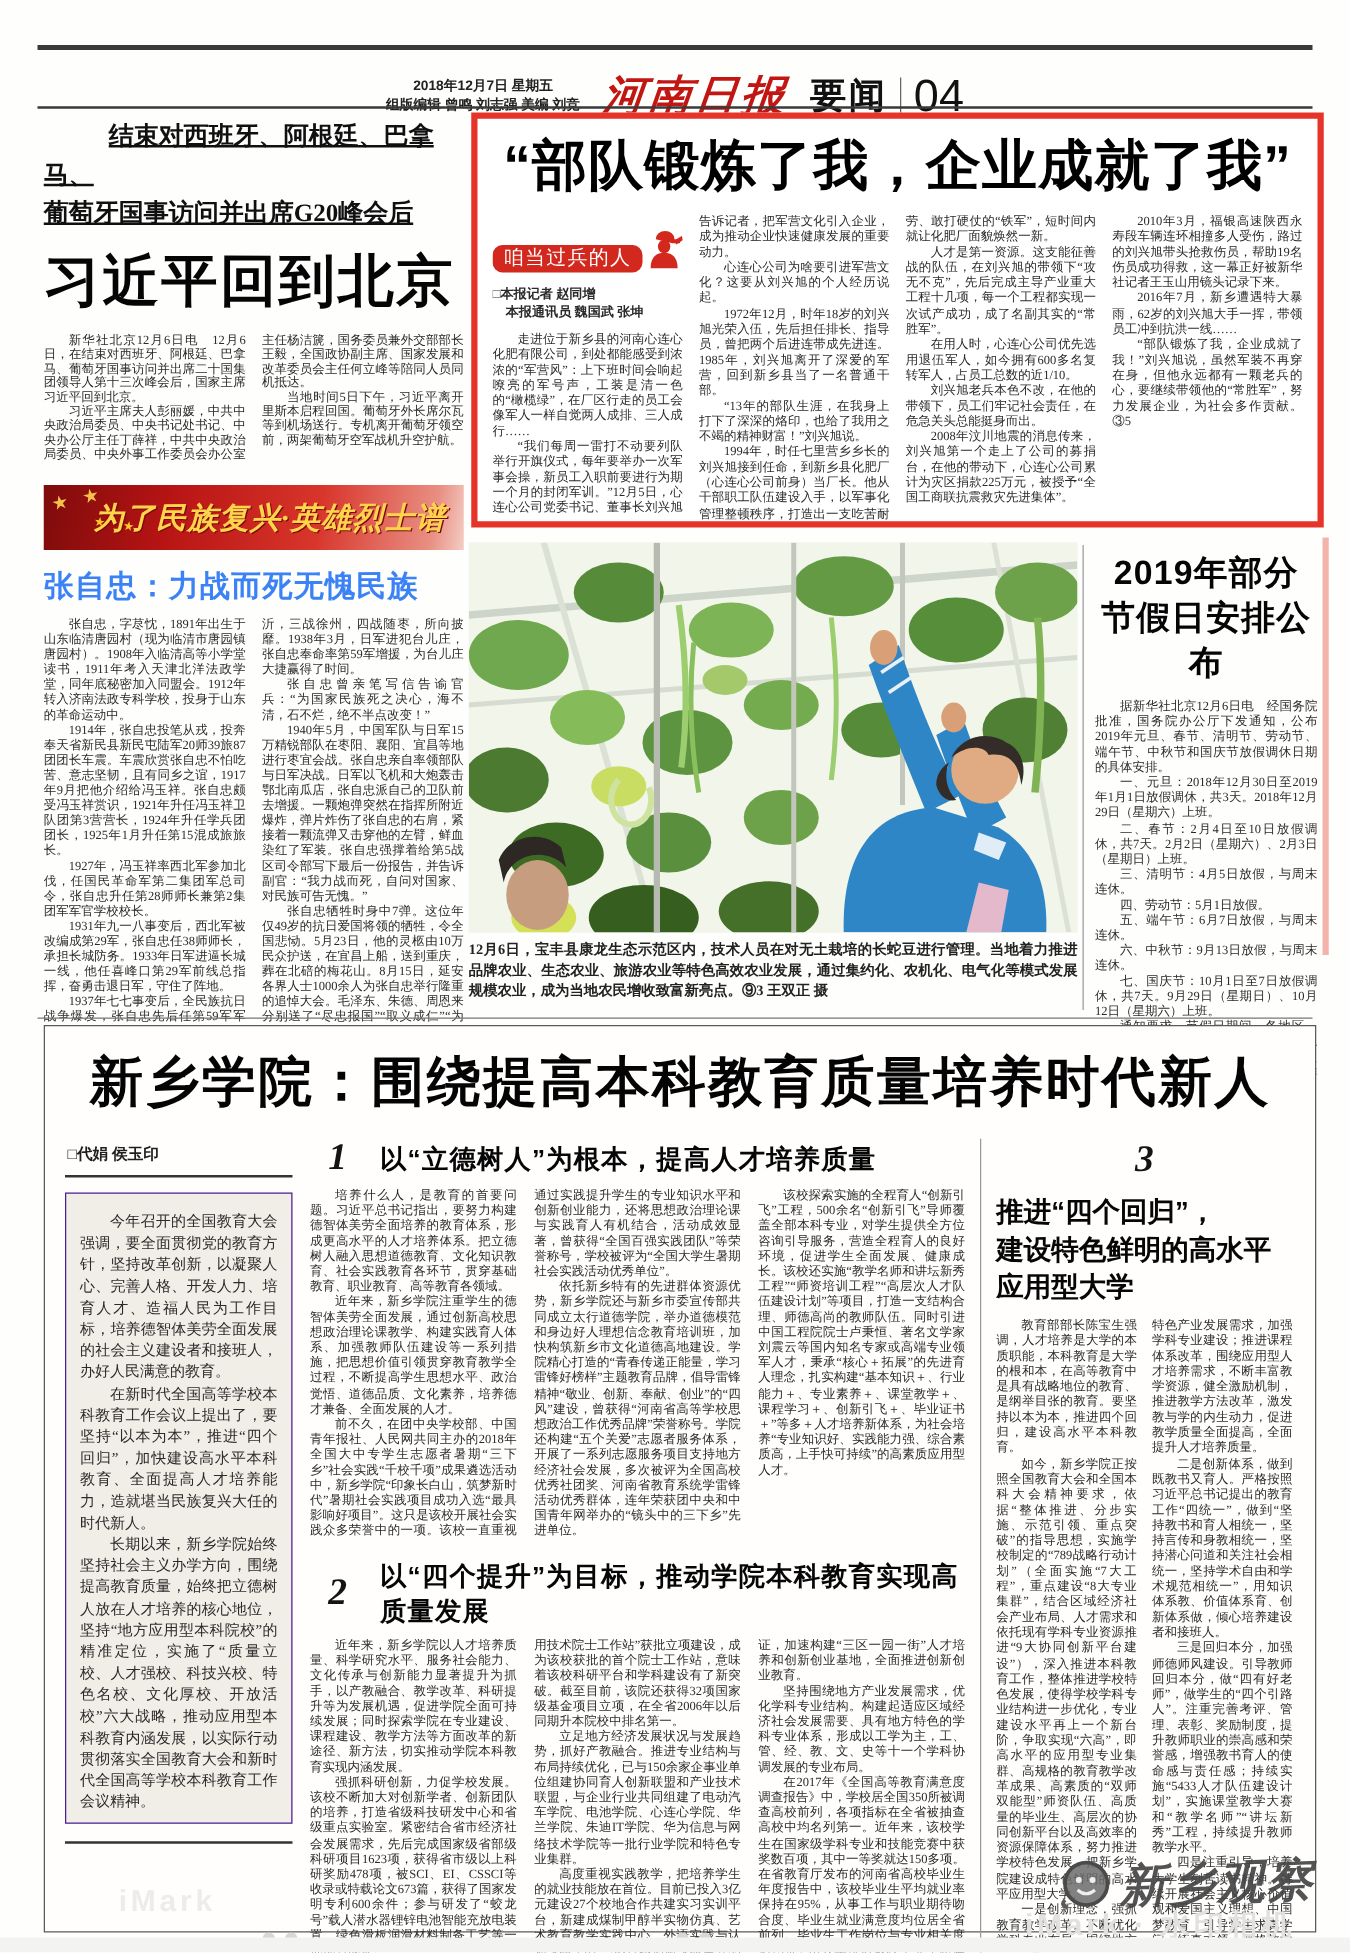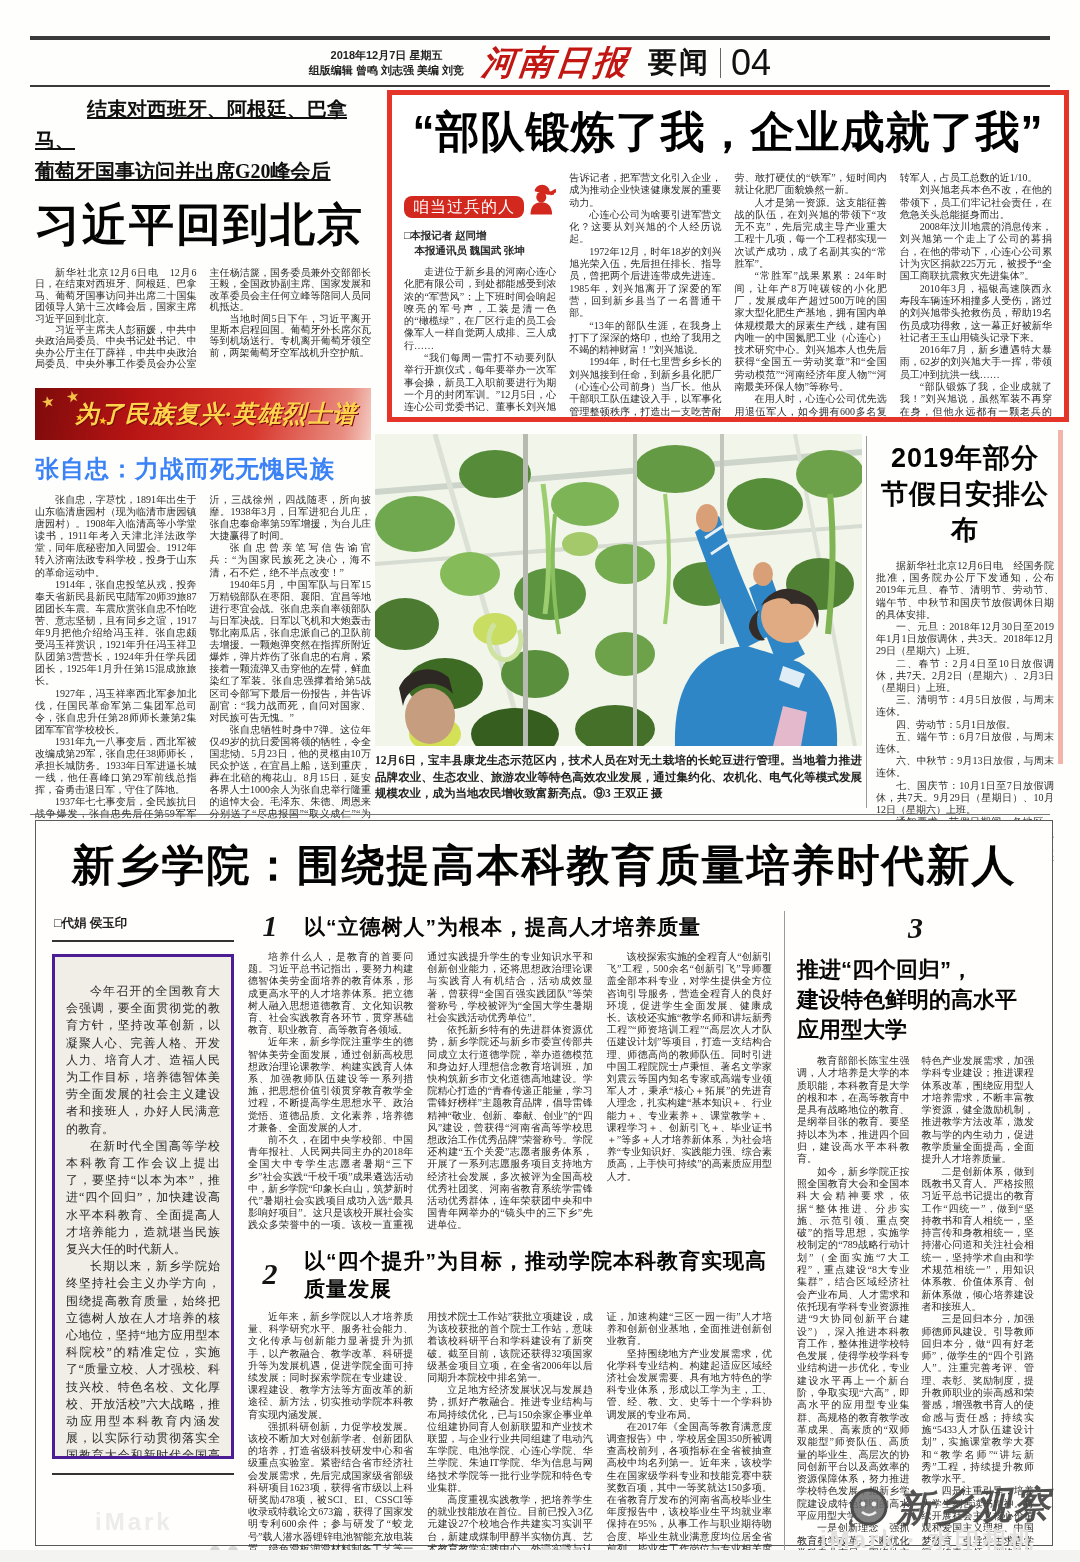--- a/index.html
+++ b/index.html
@@ -4,21 +4,21 @@
 <style>
   * { margin:0; padding:0; box-sizing:border-box; }
   html,body { background:#ffffff; }
   body { width:1080px; height:1562px; position:relative; overflow:hidden;
          font-family:"Liberation Serif", serif; color:#1e1e1e; }
   .page { position:absolute; inset:0; background:#fefefd; }
 
   
   .rule-top    { position:absolute; left:30px; top:36px;  width:1020px; height:4px; background:#3a3a3a; }
   .rule-top2   { position:absolute; left:30px; top:85px;  width:1020px; height:2px; background:#3a3a3a; }
-  .masthead { position:absolute; left:30px; top:42px; width:1020px; height:42px;
+  .masthead { position:absolute; left:30px; top:56px; width:1020px; height:42px;
               display:flex; align-items:center; justify-content:center; gap:18px; }
   .mh-dates { text-align:center; font-family:"Liberation Sans",sans-serif; font-weight:700;
               font-size:11px; line-height:15px; color:#222; }
   .paper-logo { font-family:"Liberation Serif",serif; font-weight:900; font-style:italic;
                 font-size:34px; color:#c21612; letter-spacing:3px; transform:skewX(-6deg); }
   .section-page { display:flex; align-items:center; gap:10px; font-family:"Liberation Sans",sans-serif; }
   .section-name { font-size:29px; font-weight:900; color:#111; letter-spacing:2px; }
   .vbar { width:1px; height:30px; background:#666; }
   .page-no { font-size:36px; font-weight:400; color:#111; }
 
@@ -39,21 +39,21 @@
   .hero-banner .stars2 { position:absolute; left:40px; top:26px; color:#ffca28; font-size:10px; letter-spacing:6px; transform:rotate(8deg); }
   .hero-banner-text { font-weight:900; font-style:italic; font-size:24px; color:#ffd44d;
                       text-shadow:1px 1px 0 #7a0a0a; letter-spacing:1px; }
   .zhang-headline { margin-top:13px; font-family:"Liberation Sans",sans-serif; font-weight:900;
                     font-size:24px; letter-spacing:1px; color:#3b82f6; }
   .zhang-body { margin-top:9px; height:360px; column-count:2; column-gap:13px; column-fill:auto;
                 overflow:hidden; font-size:10px; line-height:12.1px; text-align:justify; color:#2a2a2a; }
   .credit { text-align:right; font-weight:700; padding-right:4px; }
 
   
-  .army-box { position:absolute; left:387px; top:90px; width:682px; height:332px;
+  .army-box { position:absolute; left:377px; top:90px; width:682px; height:332px;
               border:5px solid #e5352b; background:#fff; padding:4px 12px; }
   .army-headline { text-align:center; font-family:"Liberation Sans",sans-serif; font-weight:900;
                    font-size:44px; letter-spacing:1px; color:#000; margin-top:4px; }
   .army-body { margin-top:10px; height:246px; column-count:4; column-gap:13px; column-fill:auto;
                overflow:hidden; font-size:10px; line-height:12.3px; text-align:justify; color:#2a2a2a; }
   .army-badge { display:flex; align-items:flex-end; gap:4px; margin:6px 0 10px 0; }
   .army-badge-pill { background:#d2281e; color:#fff; font-family:"Liberation Sans",sans-serif;
                      font-weight:400; font-size:16px; padding:5px 9px; border-radius:8px; letter-spacing:1px; white-space:nowrap; }
   .army-bylines { font-weight:700; font-size:10.5px; line-height:15px; margin-bottom:8px; }
   .army-bylines .b2 { text-indent:1em; }
@@ -75,21 +75,21 @@
 
   
   .bottom-box { position:absolute; left:35px; top:820px; width:1018px; height:726px;
                 border:1px solid #5a5a5a; padding:10px 16px; background:#fffefd; }
   .college-headline { text-align:center; font-family:"Liberation Sans",sans-serif; font-weight:900;
                       font-size:43px; letter-spacing:2px; color:#040404; margin-top:6px; }
   .bottom-content { display:flex; margin-top:16px; }
   .cside { width:182px; margin-right:14px; }
   .cside-byline { font-weight:700; font-size:12.5px; margin:4px 0 8px 2px; }
   .cside-rule { height:2px; background:#333; margin-bottom:12px; }
-  .cside-box { background:#f1eee7; border:3px solid #4c1d95; padding:26px 11px; height:505px; overflow:hidden;
+  .cside-box { background:#f1eee7; border:1px solid #4c1d95; padding:14px 11px; height:505px; overflow:hidden;
                font-size:12px; line-height:17.2px; text-align:justify; color:#2b2b2b; }
   .cside-rule2 { height:2px; background:#333; margin-top:14px; }
   .cmid { width:536px; padding-right:12px; }
   .cright { width:250px; border-left:1px solid #9a9a9a; padding-left:12px; }
 
   .sec-header { display:flex; align-items:center; gap:12px; margin-bottom:8px; }
   .sec-num { position:relative; display:inline-block; min-width:44px; height:32px; text-align:center;
              font-family:"Liberation Serif",serif; font-style:italic; font-weight:900; font-size:30px;
              line-height:30px; color:#141414; }
   .sec-num::before { content:""; position:absolute; left:0; bottom:0; width:18px; height:11px; background:#8f8f8f; z-index:-1; }
@@ -187,21 +187,20 @@
         <div class="b2">本报通讯员 魏国武 张坤</div>
       </div>
       <div>
           <p class="para">走进位于新乡县的河南心连心化肥有限公司，到处都能感受到浓浓的“军营风”：上下班时间会响起嘹亮的军号声，工装是清一色的“橄榄绿”，在厂区行走的员工会像军人一样自觉两人成排、三人成行……</p>
           <p class="para">“我们每周一雷打不动要列队举行开旗仪式，每年要举办一次军事会操，新员工入职前要进行为期一个月的封闭军训。”12月5日，心连心公司党委书记、董事长刘兴旭告诉记者，把军营文化引入企业，成为推动企业快速健康发展的重要动力。</p>
           <p class="para">心连心公司为啥要引进军营文化？这要从刘兴旭的个人经历说起。</p>
           <p class="para">1972年12月，时年18岁的刘兴旭光荣入伍，先后担任排长、指导员，曾把两个后进连带成先进连。1985年，刘兴旭离开了深爱的军营，回到新乡县当了一名普通干部。</p>
           <p class="para">“13年的部队生涯，在我身上打下了深深的烙印，也给了我用之不竭的精神财富！”刘兴旭说。</p>
           <p class="para">1994年，时任七里营乡乡长的刘兴旭接到任命，到新乡县化肥厂（心连心公司前身）当厂长。他从干部职工队伍建设入手，以军事化管理整顿秩序，打造出一支吃苦耐劳、敢打硬仗的“铁军”，短时间内就让化肥厂面貌焕然一新。</p>
           <p class="para">人才是第一资源。这支能征善战的队伍，在刘兴旭的带领下“攻无不克”，先后完成主导产业重大工程十几项，每一个工程都实现一次试产成功，成了名副其实的“常胜军”。</p>
-          <p class="para">“常胜军”战果累累：24年时间，让年产8万吨碳铵的小化肥厂，发展成年产超过500万吨的国家大型化肥生产基地，拥有国内单体规模最大的尿素生产线，建有国内唯一的中国氮肥工业（心连心）技术研究中心。刘兴旭本人也先后获得“全国五一劳动奖章”和“全国劳动模范”“河南经济年度人物”“河南最美环保人物”等称号。</p>
           <p class="para">在用人时，心连心公司优先选用退伍军人，如今拥有600多名复转军人，占员工总数的近1/10。</p>
           <p class="para">刘兴旭老兵本色不改，在他的带领下，员工们牢记社会责任，在危急关头总能挺身而出。</p>
           <p class="para">2008年汶川地震的消息传来，刘兴旭第一个走上了公司的募捐台，在他的带动下，心连心公司累计为灾区捐款225万元，被授予“全国工商联抗震救灾先进集体”。</p>
           <p class="para">2010年3月，福银高速陕西永寿段车辆连环相撞多人受伤，路过的刘兴旭带头抢救伤员，帮助19名伤员成功得救，这一幕正好被新华社记者王玉山用镜头记录下来。</p>
           <p class="para">2016年7月，新乡遭遇特大暴雨，62岁的刘兴旭大手一挥，带领员工冲到抗洪一线……</p>
           <p class="para">“部队锻炼了我，企业成就了我！”刘兴旭说，虽然军装不再穿在身，但他永远都有一颗老兵的心，要继续带领他的“常胜军”，努力发展企业，为社会多作贡献。③5</p>
         </div>
     </div>
   </div>
 

